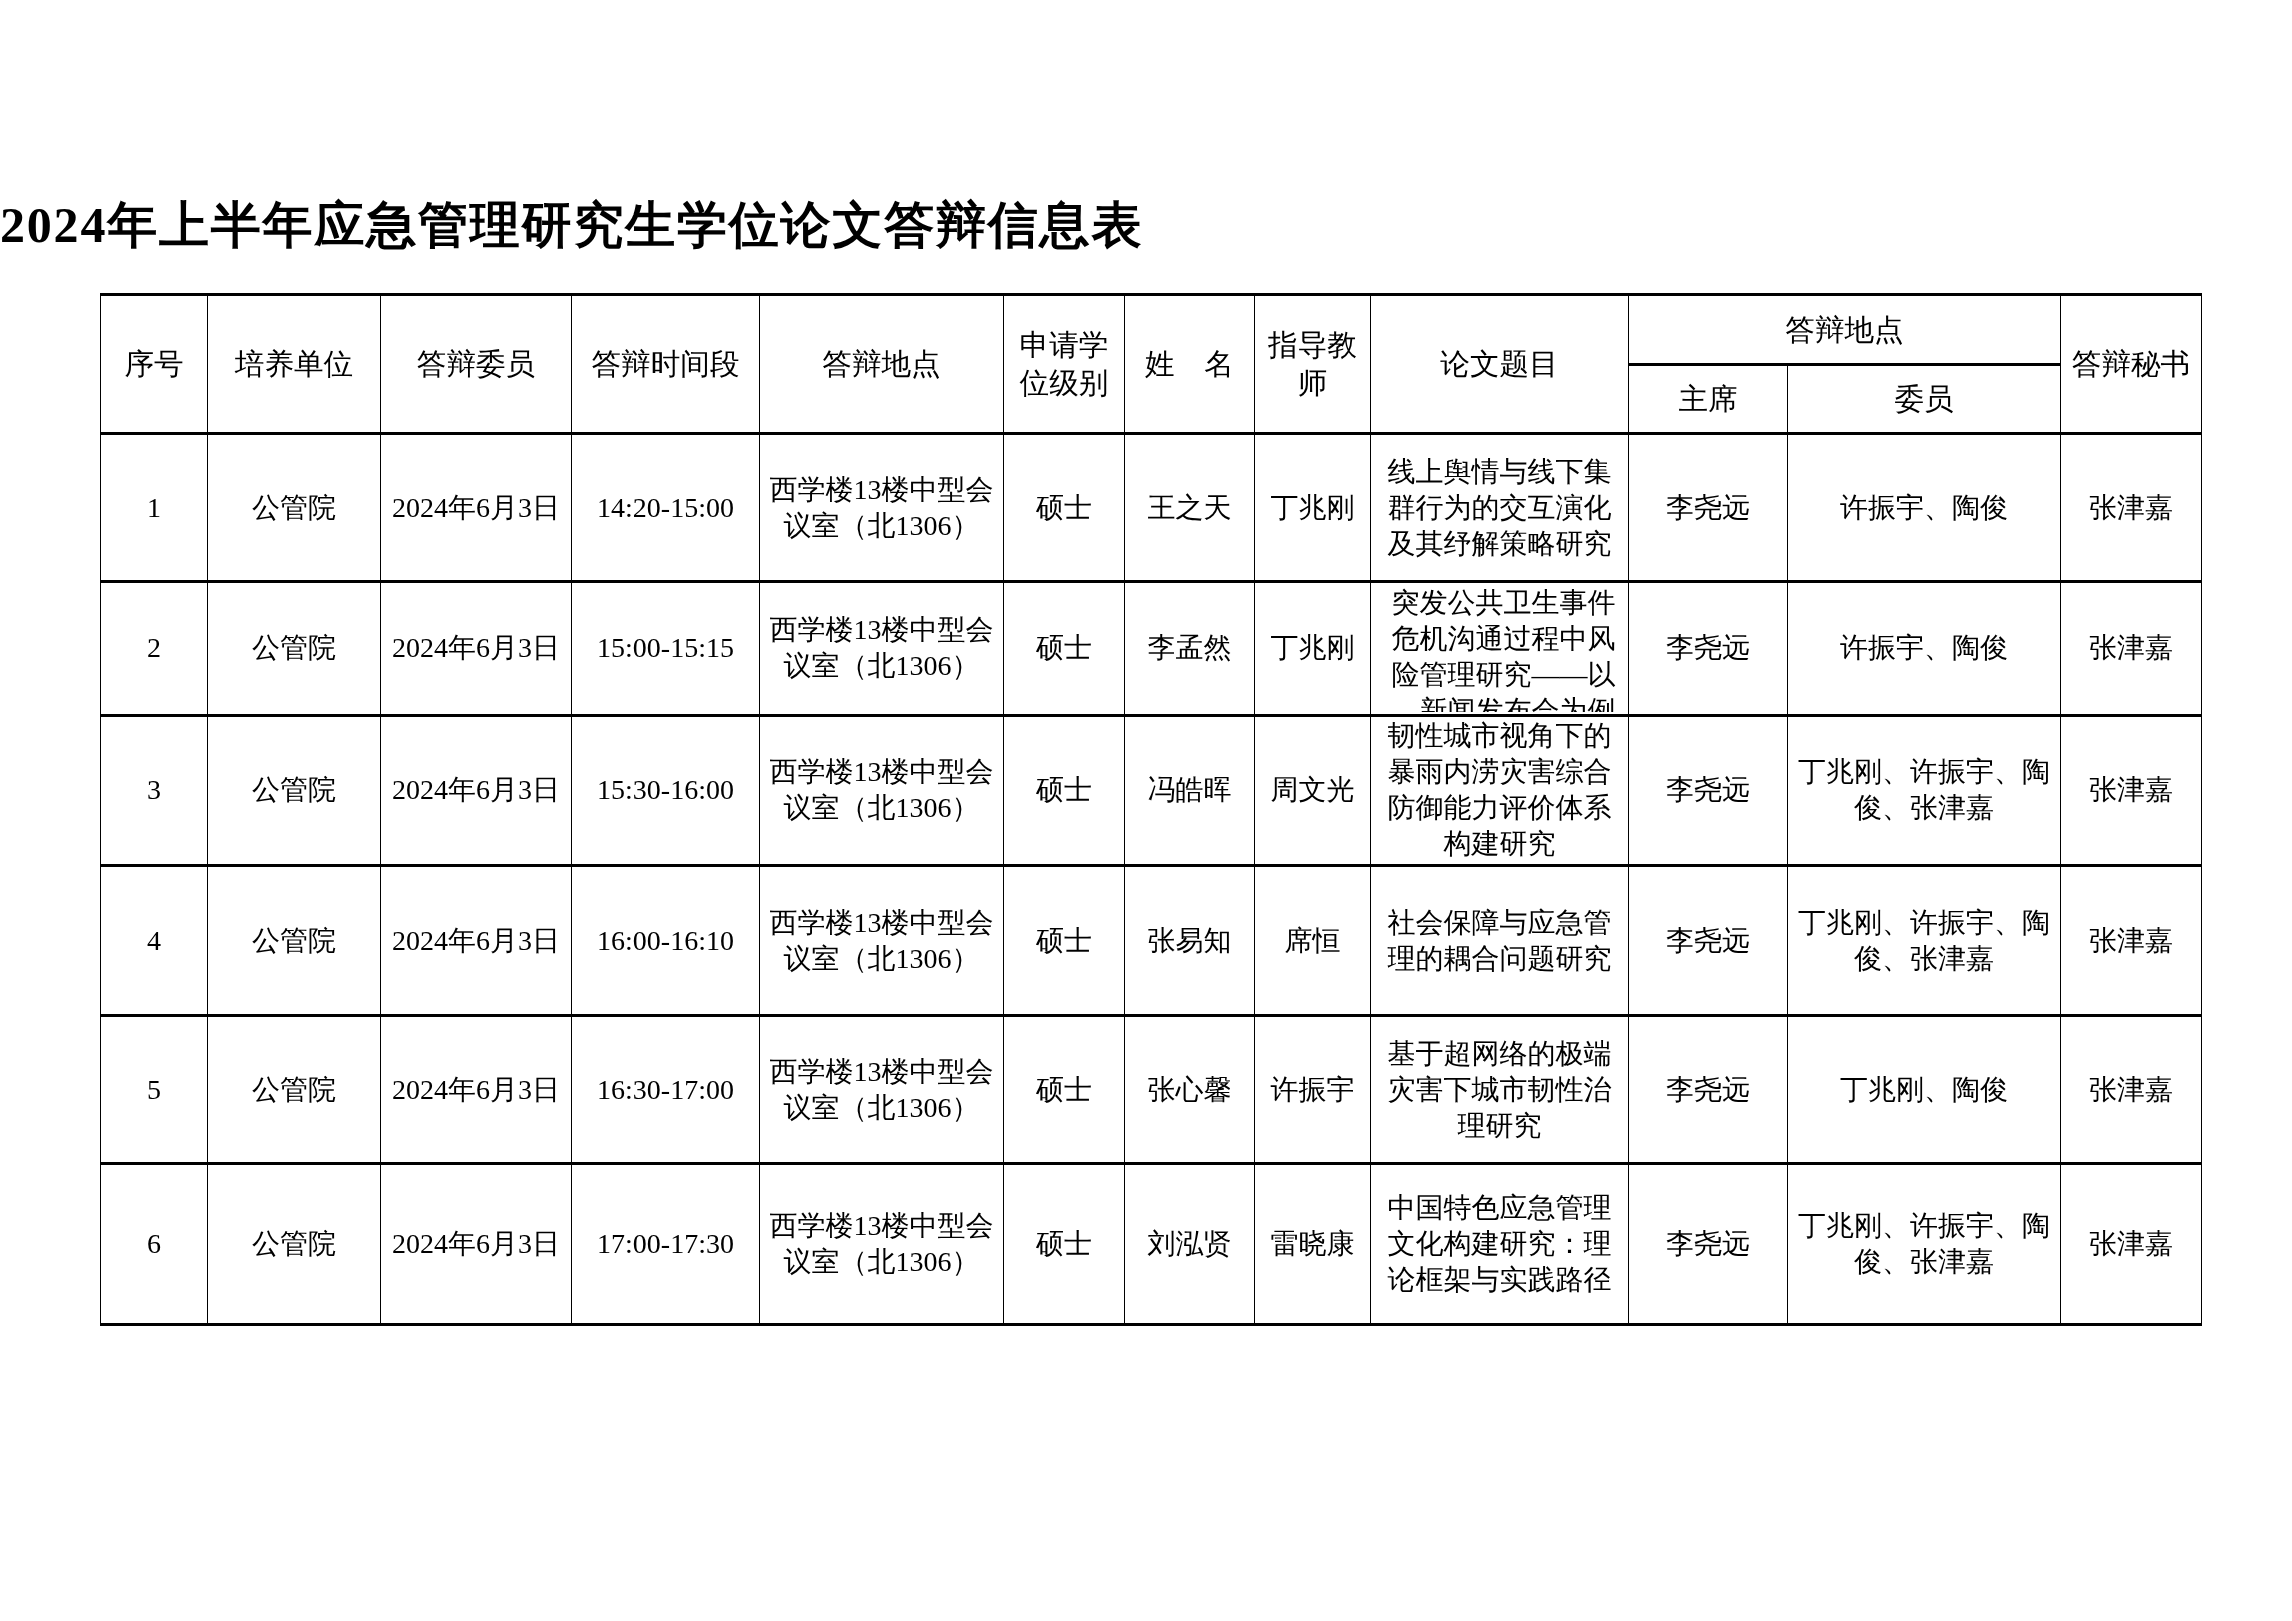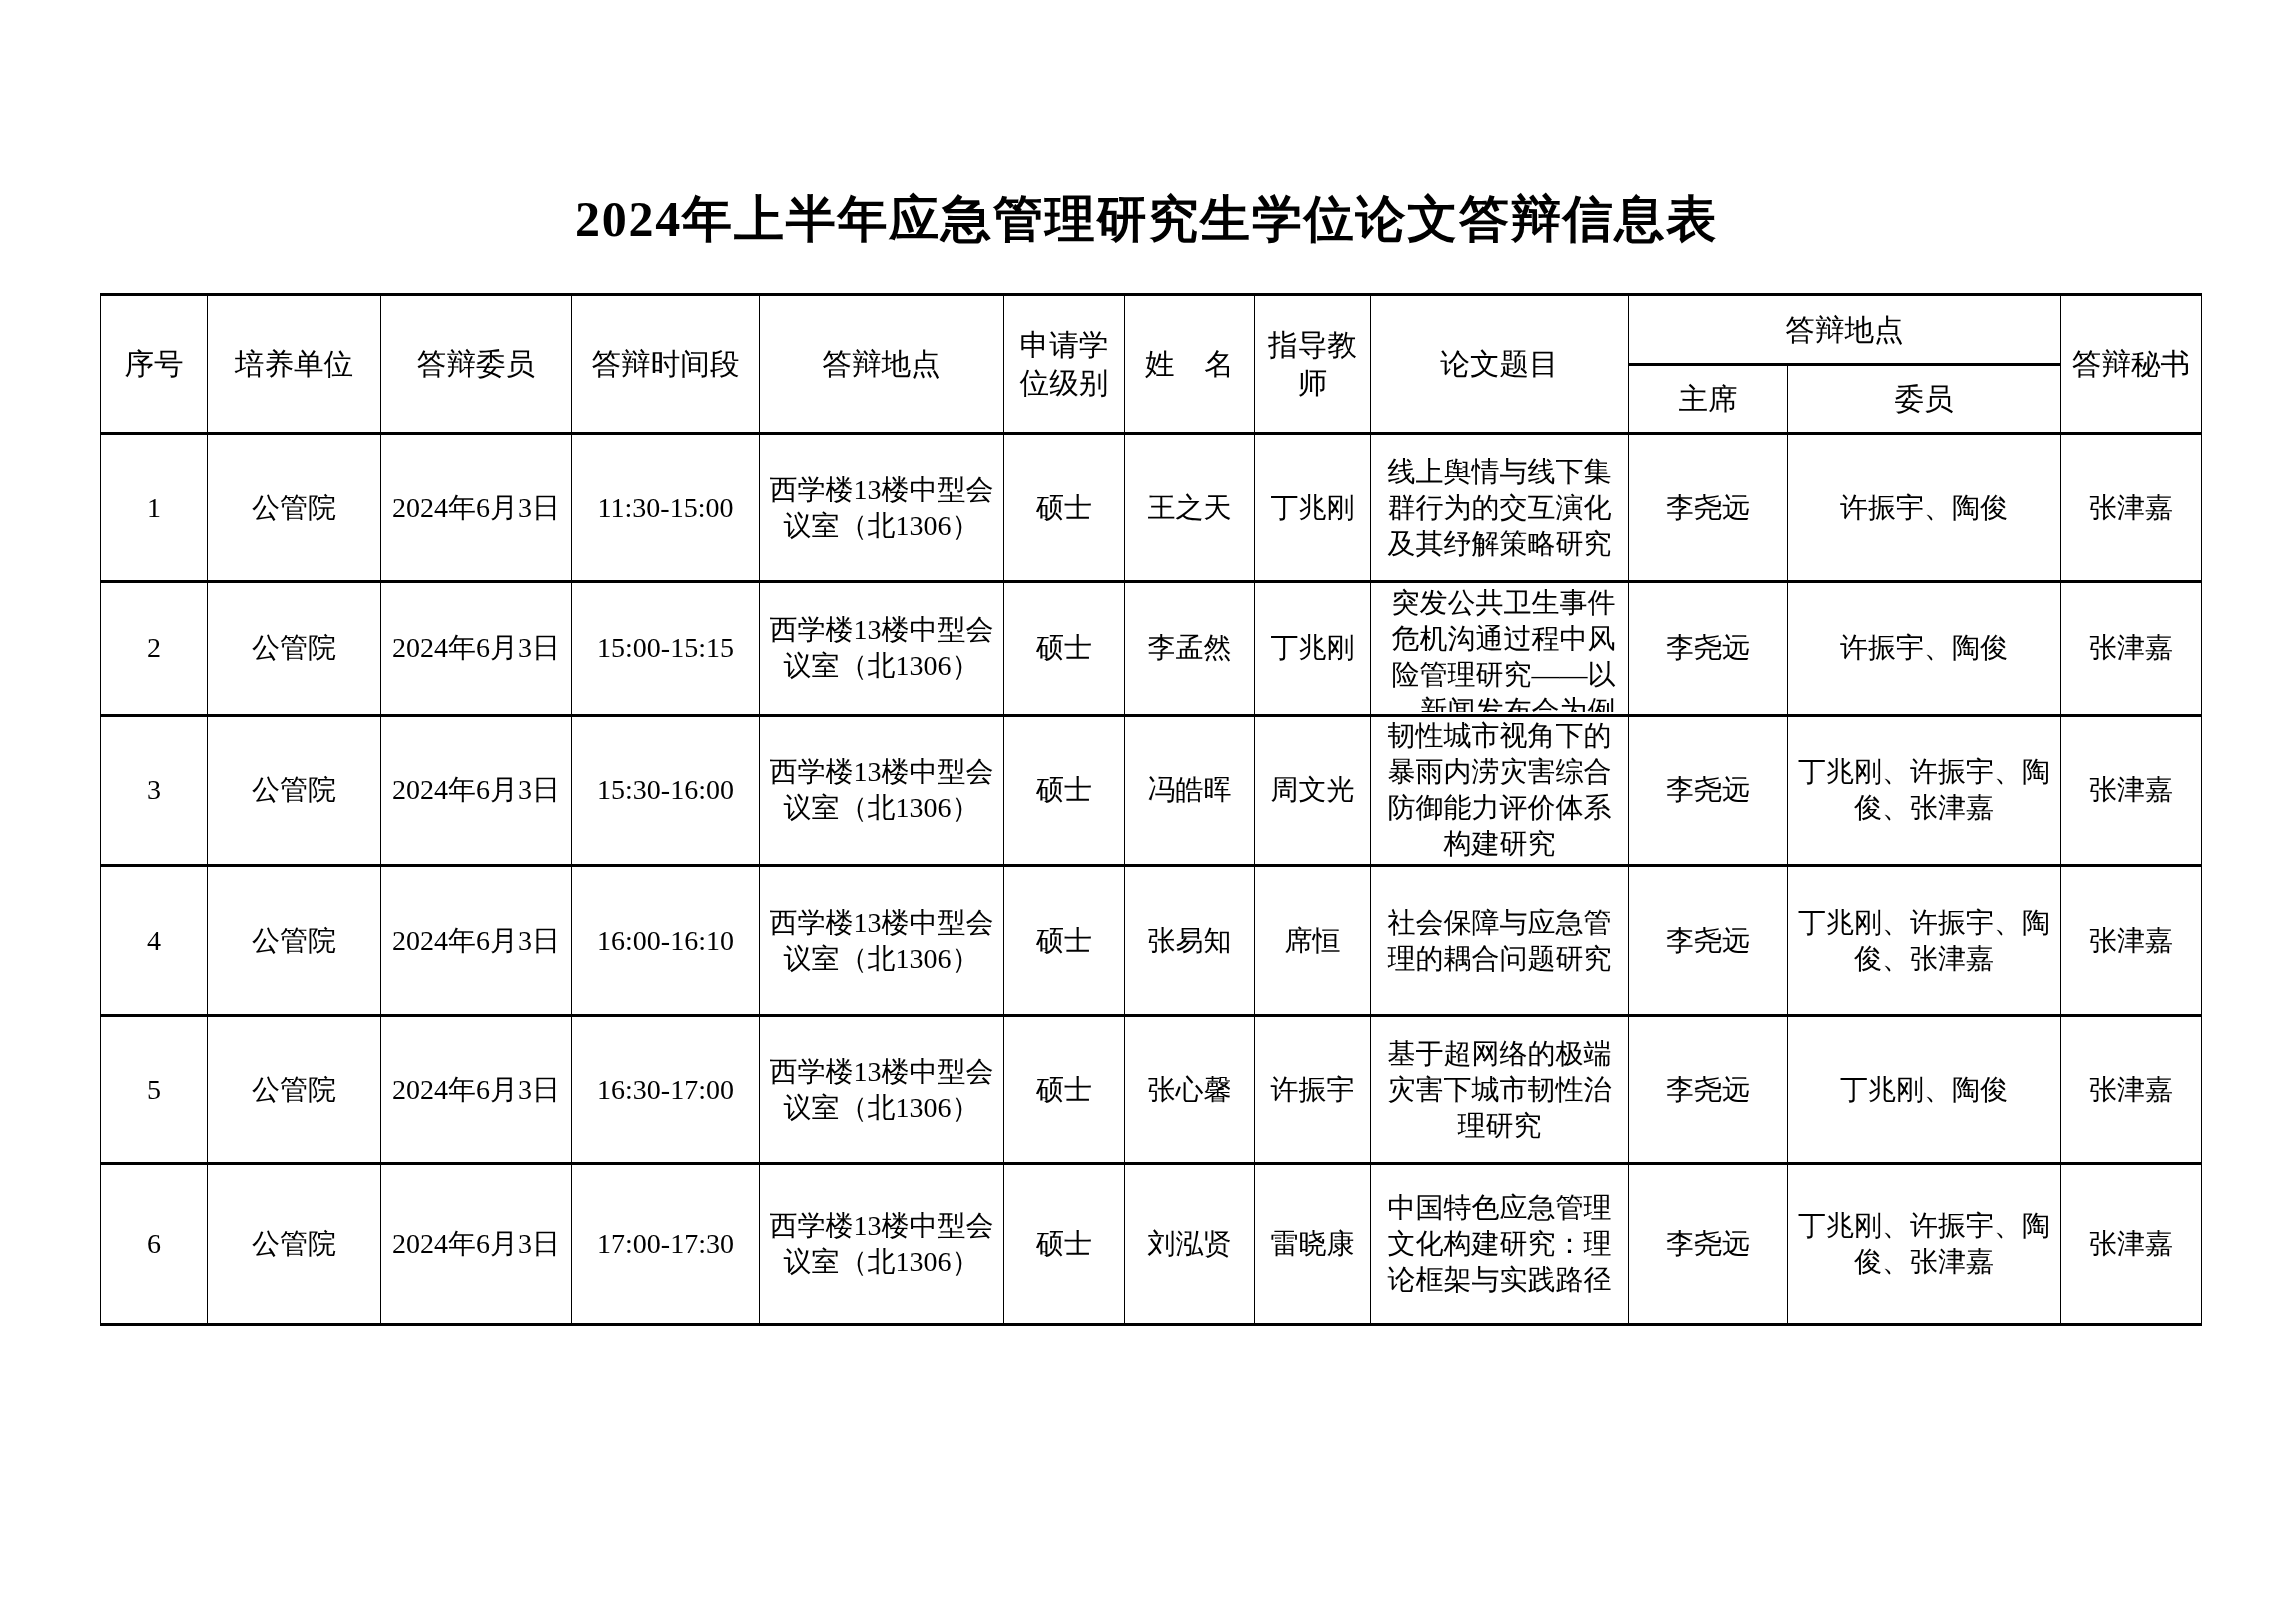--- a/index.html
+++ b/index.html
@@ -11,24 +11,23 @@
     position: relative;
     width: 2293px;
     height: 1621px;
     background: #ffffff;
     color: #000000;
     font-family: "Liberation Serif", "DejaVu Serif", serif;
     overflow: hidden;
   }
   .doc-title {
     position: absolute;
-    top: 186px;
+    top: 192px;
     left: 0;
     width: 2293px;
-    text-align: center;
     font-size: 50px;
     font-weight: bold;
     letter-spacing: 1.8px;
     white-space: nowrap;
   }
   table.defense {
     position: absolute;
     top: 293px;
     left: 100px;
     width: 2100px;
@@ -111,21 +110,21 @@
       <tr>
         <th>主席</th>
         <th>委员</th>
       </tr>
     </thead>
     <tbody>
       <tr>
         <td>1</td>
         <td>公管院</td>
         <td>2024年6月3日</td>
-        <td>11:30-15:00</td>
+        <td>14:20-15:00</td>
         <td>西学楼13楼中型会议室（北1306）</td>
         <td>硕士</td>
         <td>王之天</td>
         <td>丁兆刚</td>
         <td class="thesis">线上舆情与线下集群行为的交互演化及其纾解策略研究</td>
         <td>李尧远</td>
         <td>许振宇、陶俊</td>
         <td>张津嘉</td>
       </tr>
       <tr>

